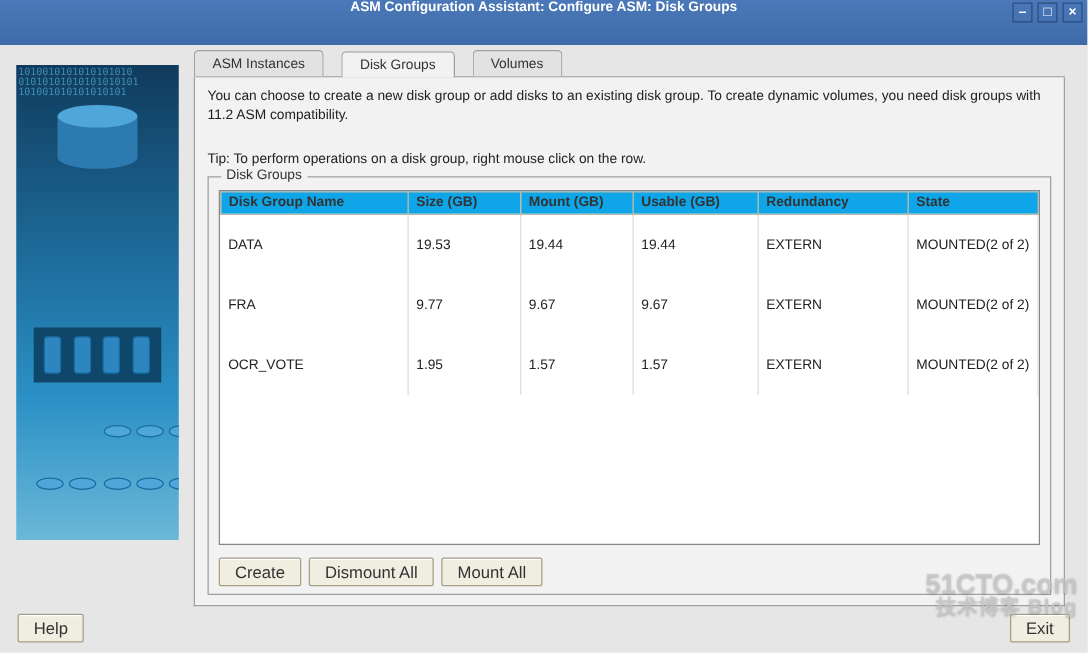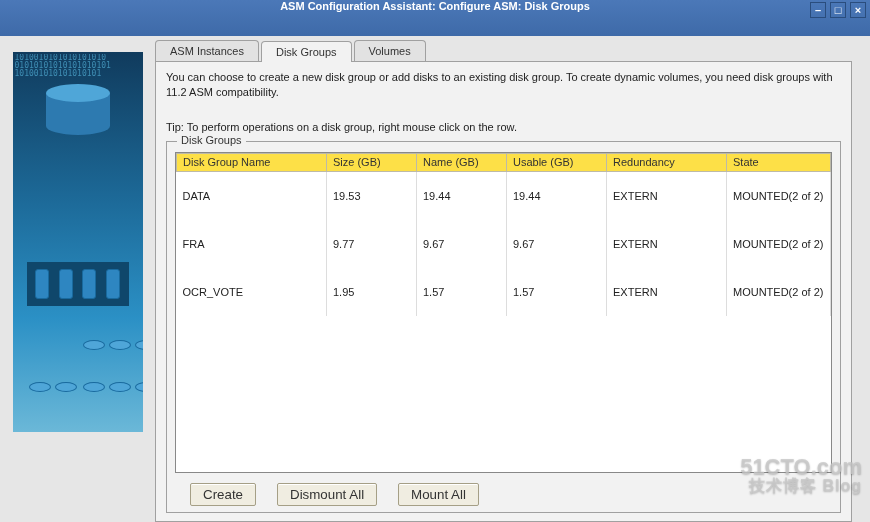--- a/index.html
+++ b/index.html
@@ -56,21 +56,21 @@
   .main {
     flex: 1; padding: 18px 18px 0 0;
     display: flex; flex-direction: column;
   }
   .tabs { display: flex; border-bottom: 1px solid #a0a0a0; }
   .tab {
     padding: 4px 14px;
     background: #e2e2e2;
     border: 1px solid #a0a0a0;
     border-bottom: none;
-    margin-right: 2px;
+    margin-right: 14px;
     border-radius: 4px 4px 0 0;
     color: #333;
     cursor: default;
   }
   .tab.active {
     background: #f2f2f2;
     position: relative; top: 1px;
   }
   .tabpanel {
     flex: 1; border: 1px solid #a0a0a0; border-top: none;
@@ -88,38 +88,37 @@
     position: absolute; top: -8px; left: 10px;
     background: #f2f2f2; padding: 0 4px; color: #333;
   }
   .tablewrap {
     margin: 10px 8px 4px 8px; flex: 1;
     background: #fff; border: 1px solid #888;
     overflow: hidden;
   }
   table { width: 100%; border-collapse: collapse; table-layout: fixed; }
   th {
-    background: #fde047; text-align: left; font-weight: normal;
+    background: #0ea5e9; text-align: left; font-weight: bold;
     padding: 2px 6px; border: 1px solid #bdbaa8; color: #333;
     height: 18px;
   }
   td {
     padding: 18px 6px; border-right: 1px solid #ddd;
     color: #222; height: 16px; white-space: nowrap; overflow: hidden;
   }
   .btnrow { display: flex; gap: 6px; padding: 6px 8px; }
   .btn, .bottom-btn {
     background: #f0ede1;
     border: 1px solid #a59f86;
     padding: 3px 12px;
     color: #333;
     border-radius: 2px;
     box-shadow: inset 0 1px 0 #fff;
     cursor: default;
-    margin-left: 15px;
   }
   .bottombar {
     display: flex; justify-content: space-between;
     padding: 6px 14px 8px 14px;
   }
   .watermark {
     position: absolute; right: 8px; bottom: 28px;
     color: rgba(200,200,200,.8); font-size: 22px; font-weight: bold;
     text-shadow: 0 1px 2px rgba(0,0,0,.25); pointer-events:none;
     font-family: "Arial Black", sans-serif; line-height: 1;
@@ -191,21 +190,21 @@
                   <col style="width:90px">
                   <col style="width:90px">
                 <col style="width:100px">
                   <col style="width:120px">
                   <col>
               </colgroup>
               <thead>
                 <tr>
                   <th>Disk Group Name</th>
                   <th>Size (GB)</th>
-                  <th>Name (GB)</th>
+                  <th>Mount (GB)</th>
                   <th>Usable (GB)</th>
                   <th>Redundancy</th>
                   <th>State</th>
                 </tr>
               </thead>
               <tbody id="dg-body">
                   <tr>
                     <td>DATA</td>
                     <td>19.53</td>
                     <td>19.44</td>
@@ -236,18 +235,22 @@
           <div class="btnrow">
             <button class="btn">Create</button>
             <button class="btn">Dismount All</button>
             <button class="btn">Mount All</button>
           </div>
         </div>
       </div>
     </div>
   </div>
 
+  <div class="bottombar">
+    <button class="bottom-btn">Help</button>
+    <button class="bottom-btn">Exit</button>
+  </div>
 </div>
 
 <div class="watermark">
   <span>51CTO.com</span>
   <span class="sub">技术博客  Blog</span>
 </div>
 
 </body></html>

